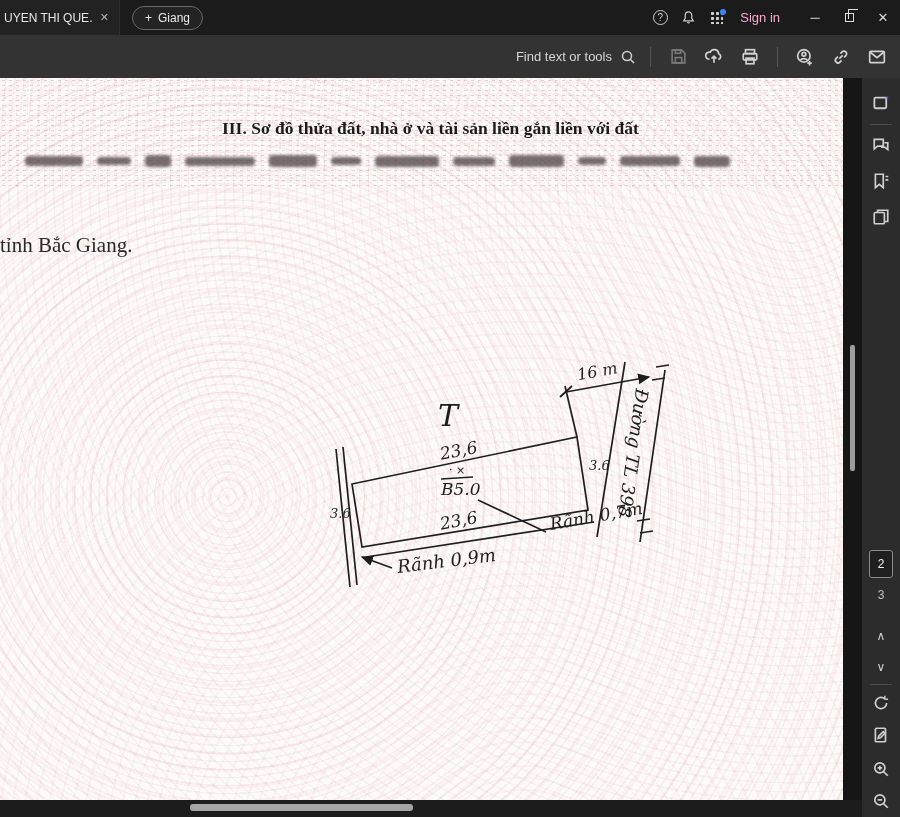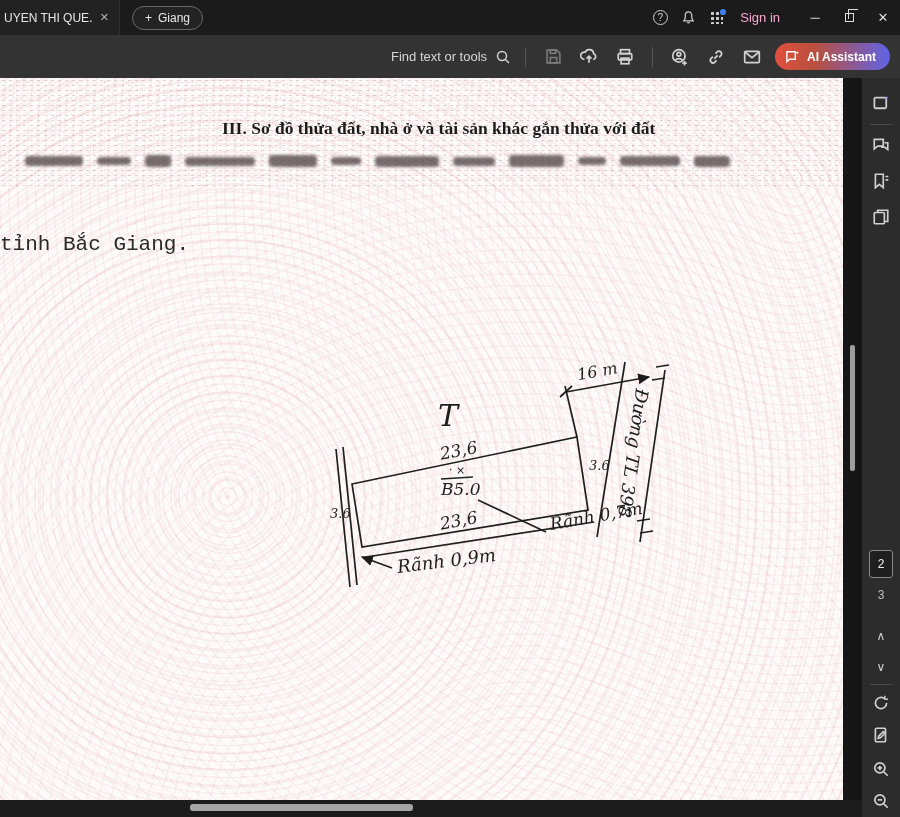--- a/index.html
+++ b/index.html
@@ -56,21 +56,21 @@
   .speckle-band { position:absolute; left:0; top:0; width:100%; height:110px; opacity:.45;
           background-image:radial-gradient(rgba(140,90,90,.5) 1px, transparent 1.2px),
                            radial-gradient(rgba(160,100,100,.35) 1px, transparent 1.2px);
           background-size:7px 5px, 11px 8px; }
   .doc-title { position:absolute; left:222px; top:40px; width:500px;
                font-family:"Liberation Serif", serif; font-weight:bold; font-size:17.5px;
                color:#1b1b1b; white-space:nowrap; }
   .smudge-row { position:absolute; left:25px; top:70px; width:800px; height:26px;
                 display:flex; align-items:center; gap:14px; filter:blur(1.6px); opacity:.75; }
   .smudge-row i { display:block; border-radius:4px; background:#4c4043; }
-  .province { position:absolute; left:0px; top:155px; font-family:Liberation Mono, monospace;
+  .province { position:absolute; left:0px; top:155px; font-family:Liberation Serif, serif;
               font-size:21px; color:#2a2a2a; }
   .phone { position:absolute; left:322px; top:208px; font-size:34px; font-weight:bold;
            letter-spacing:1px; color:#f6e93d; }
   .sketch { position:absolute; left:0; top:0; width:843px; height:722px; }
   .sketch text { fill:#1d1d1d; font-family:"DejaVu Serif", serif; font-style:italic; }
 
   
   .v-gap { position:absolute; left:843px; top:78px; width:19px; height:739px; background:#161616; }
   .v-thumb { position:absolute; left:7px; top:267px; width:5px; height:126px;
              background:#9d9d9d; border-radius:2px; }
@@ -170,33 +170,26 @@
         <path d="M7.5 5 l1.5 -1.5 a2.3 2.3 0 0 1 3.3 3.3 L10.8 8.3"></path>
         <path d="M8.5 11 l-1.5 1.5 a2.3 2.3 0 0 1 -3.3 -3.3 L5.2 7.7"></path>
       </svg>
   </div>
   <div class="tool-icon">
     <svg width="18" height="18" viewBox="0 0 16 16">
         <rect x="1.5" y="3" width="13" height="10" rx="1"></rect>
         <path d="M2 3.8 L8 8.5 L14 3.8"></path>
       </svg>
   </div>
-  <div class="ai-btn">
-    <svg width="15" height="15" viewBox="0 0 16 16" stroke="#fff" fill="none" stroke-width="1.5">
-      <path d="M2 3 h9 v8 h-6 l-3 2.5 Z"></path>
-        <path d="M13 2 l.5 1.5 L15 4 l-1.5 .5 L13 6 l-.5 -1.5 L11 4 l1.5 -.5 Z" fill="#fff" stroke="none"></path>
-    </svg>
-    <span>AI Assistant</span>
-  </div>
 </div>
 
 <div class="page">
   <div class="speckle-band"></div>
 
-  <div class="doc-title">III. Sơ đồ thửa đất, nhà ở và tài sản khác gắn thửa với đất</div>
+  <div class="doc-title">III. Sơ đồ thửa đất, nhà ở và tài sản liền gắn liền với đất</div>
 
   <div class="smudge-row">
     <i style="width:58px;height:10px"></i>
       <i style="width:34px;height:8px"></i>
     <i style="width:26px;height:12px"></i>
       <i style="width:70px;height:9px"></i>
     <i style="width:48px;height:12px"></i>
       <i style="width:30px;height:8px"></i>
     <i style="width:64px;height:11px"></i>
       <i style="width:42px;height:9px"></i>

